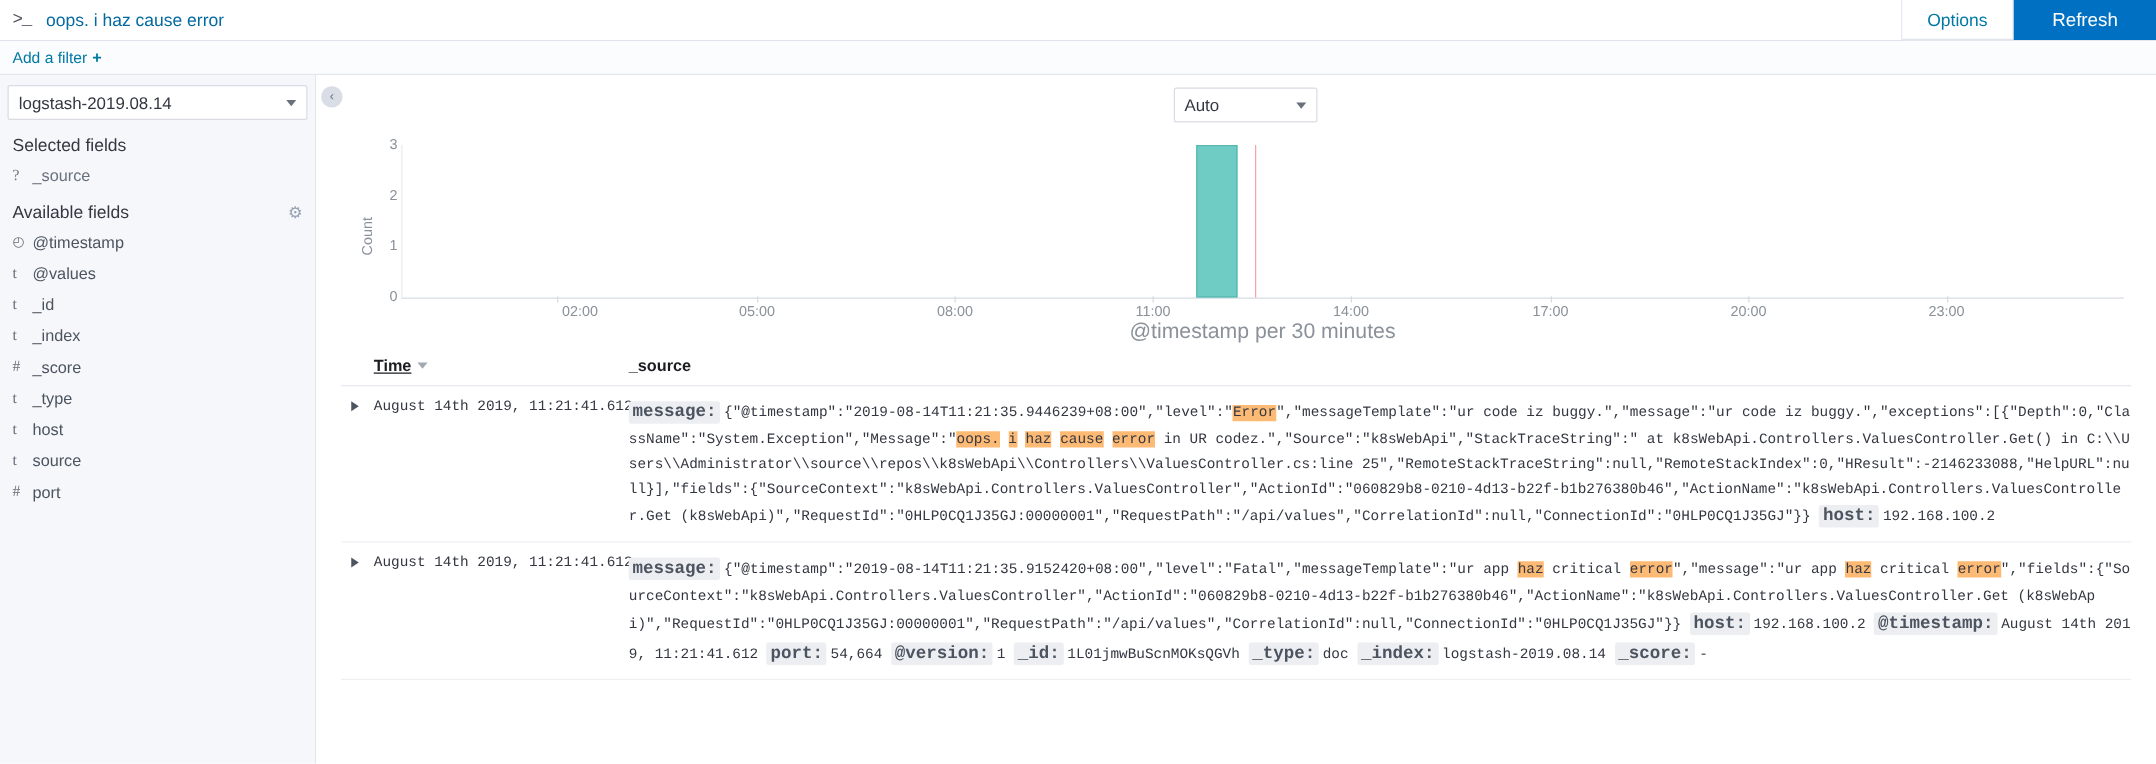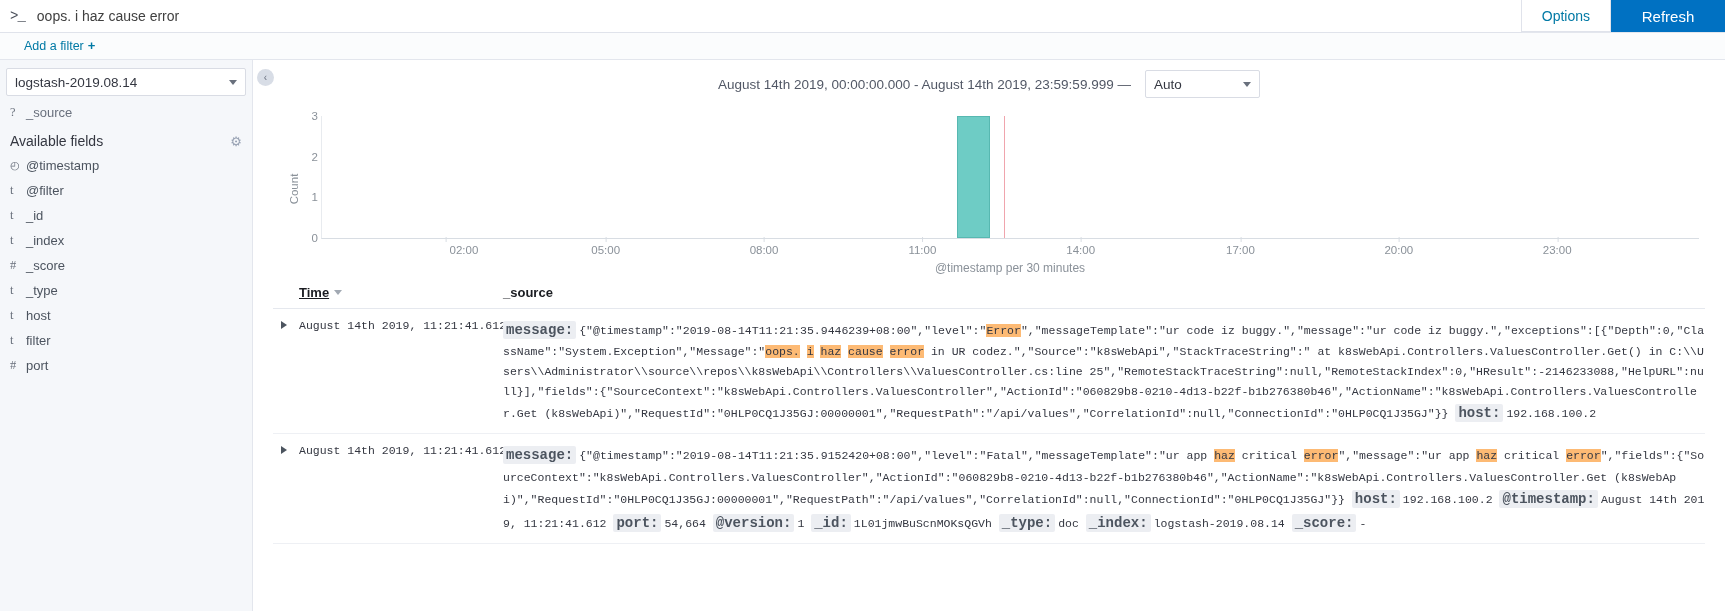--- a/index.html
+++ b/index.html
@@ -32,21 +32,21 @@
     height: 33px;
   }
   .prompt-icon {
     font-family: "Liberation Mono", monospace;
     font-size: 14px; color: #4a4f5a;
     letter-spacing: -1px;
     margin-right: 12px;
     user-select: none;
   }
   .query-text {
-    font-size: 14px; color: #404040;
+    font-size: 14px; color: #0369a1;
     white-space: nowrap; overflow: hidden;
   }
   .options-link {
     display: flex; align-items: center;
     padding: 0 20px;
     font-size: 14px; color: #0079a5;
     background: #ffffff;
     border-right: 1px solid #e0e3eb;
     border-bottom: 1px solid #e0e3eb;
     cursor: pointer;
@@ -66,21 +66,21 @@
   
   .filterbar {
     height: 27px; min-height: 27px;
     background: #fbfcfd;
     border-bottom: 1px solid #e3e6ed;
     display: flex; align-items: center;
     padding: 0 10px;
   }
   .addfilter {
     font-size: 12.5px; color: #0079a5; cursor: pointer;
-    display: flex; align-items: flex-start; gap: 4px; margin-left: 14px;
+    display: flex; align-items: flex-start; gap: 4px;
   }
   .plus-icon { font-size: 13px; font-weight: bold; color: #0079a5; line-height: 1; }
 
   
   .body { flex: 1 1 auto; display: flex; min-height: 0; }
 
   
   .sidebar {
     width: 253px; min-width: 253px;
     background: #f5f7fa;
@@ -196,21 +196,21 @@
     border: 1px solid #57b8b1;
   }
   .marker-line {
     position: absolute; top: 0; bottom: 0;
     width: 1px; background: #f0a5ad;
   }
   .chart-subtitle {
     position: absolute; left: 48px; right: 6px;
     bottom: -4px;
     text-align: center;
-    font-size: 12px; color: #8a9199;
+    font-size: 17px; color: #8a9199;
   }
 
   
   .doctable { margin: 14px 20px 0 20px; font-size: 12px; }
   .doc-head {
     display: flex;
     padding: 0 0 8px 0;
     border-bottom: 1px solid #e5e8ee;
     font-weight: bold; font-size: 13px; color: #1a1c21;
   }
@@ -284,39 +284,42 @@
   </div>
 
   <div class="body">
 
     <div class="sidebar">
       <div class="index-select">
         <span>logstash-2019.08.14</span>
         <span class="caret-down"></span>
       </div>
 
+      <div class="section-title">
+        <span>Selected fields</span>
+      </div>
       <ul class="field-list" id="selected-fields">
           <li class="field-item">
             <span class="ftype">?</span>
             <span class="fname muted">_source</span>
           </li>
         </ul>
 
       <div class="section-title">
         <span>Available fields</span>
         <span class="gear-icon">⚙</span>
       </div>
       <ul class="field-list" id="available-fields">
           <li class="field-item">
             <span class="ftype clock">◴</span>
             <span class="fname">@timestamp</span>
           </li>
           <li class="field-item">
             <span class="ftype">t</span>
-            <span class="fname">@filter</span>
+            <span class="fname">@values</span>
           </li>
           <li class="field-item">
             <span class="ftype">t</span>
             <span class="fname">_id</span>
           </li>
           <li class="field-item">
             <span class="ftype">t</span>
             <span class="fname">_index</span>
           </li>
           <li class="field-item">
@@ -326,34 +329,33 @@
           <li class="field-item">
             <span class="ftype">t</span>
             <span class="fname">_type</span>
           </li>
           <li class="field-item">
             <span class="ftype">t</span>
             <span class="fname">host</span>
           </li>
           <li class="field-item">
             <span class="ftype">t</span>
-            <span class="fname">filter</span>
+            <span class="fname">source</span>
           </li>
           <li class="field-item">
             <span class="ftype">#</span>
             <span class="fname">port</span>
           </li>
         </ul>
     </div>
 
     <div class="main">
       <div class="collapse-btn">‹</div>
 
       <div class="timerow">
-        <span class="timerange">August 14th 2019, 00:00:00.000 - August 14th 2019, 23:59:59.999 —</span>
         <div class="interval-select">
           <span>Auto</span>
           <span class="caret-down"></span>
         </div>
       </div>
 
       <div class="chart-wrap">
         <div class="chart-inner">
           <div class="ylabel">Count</div>
           <div class="plot" id="plot-area">

